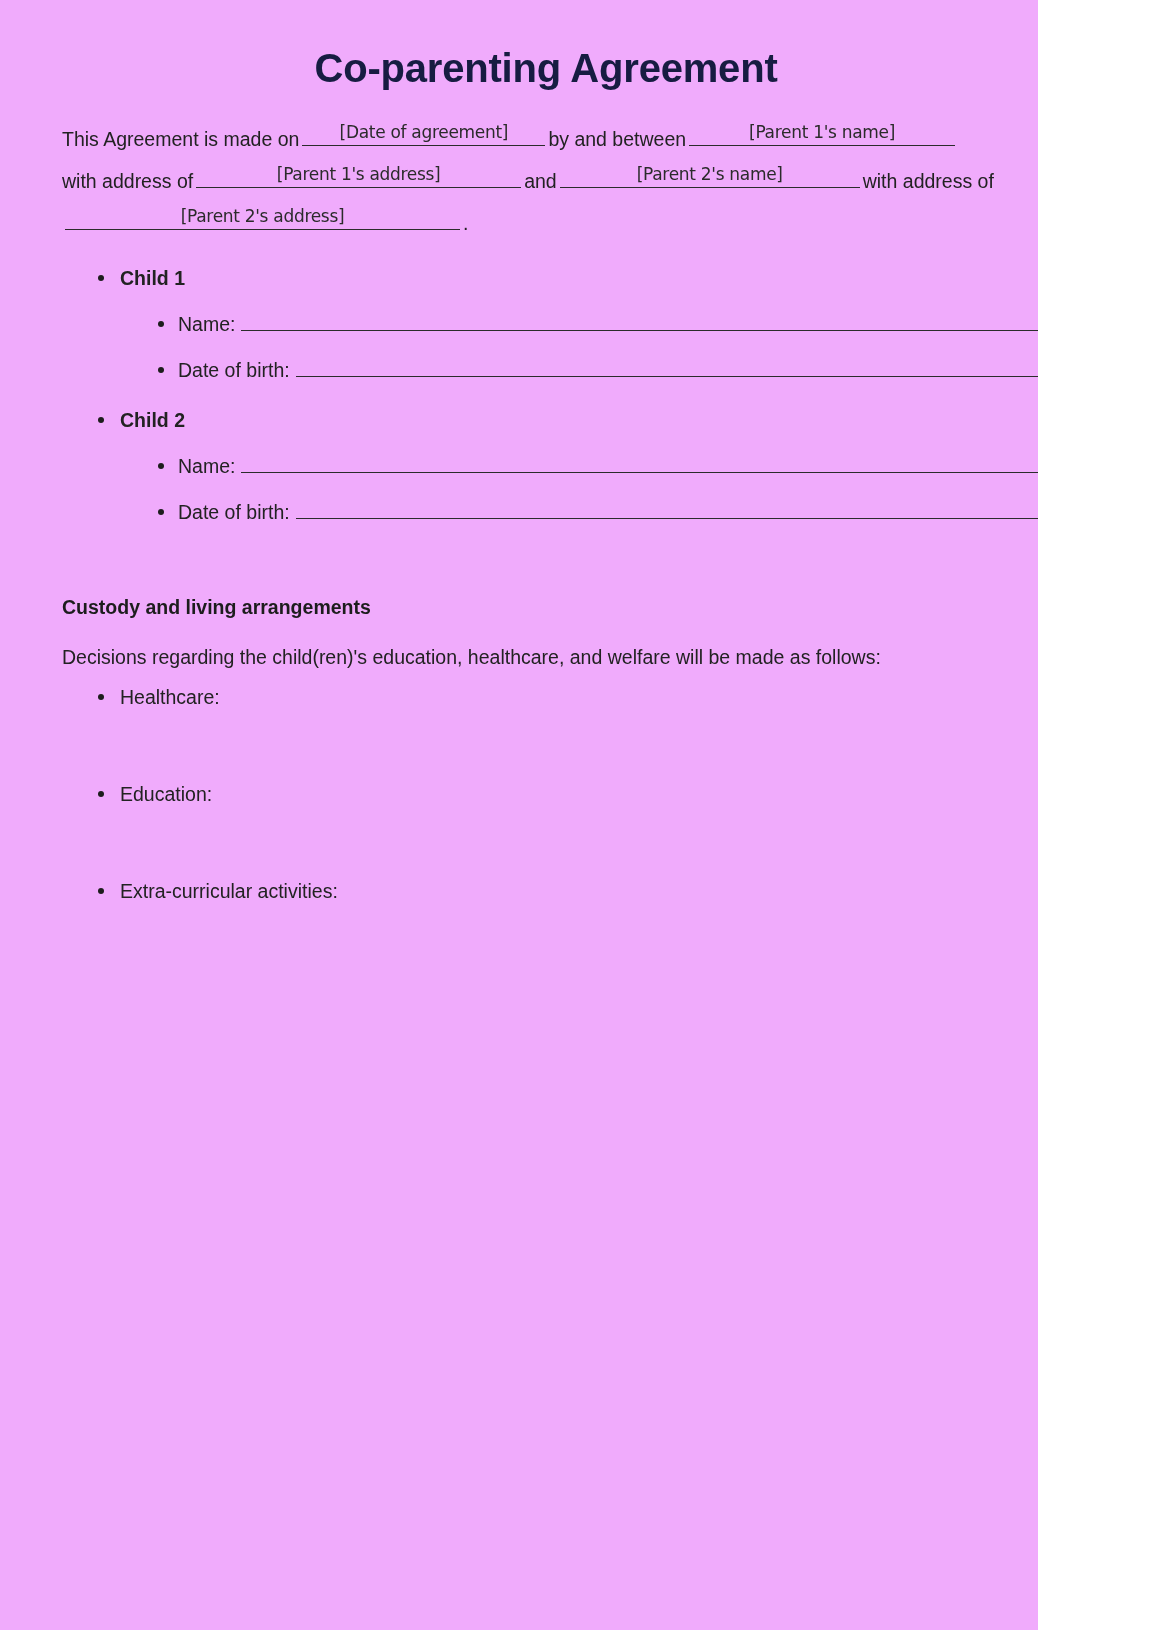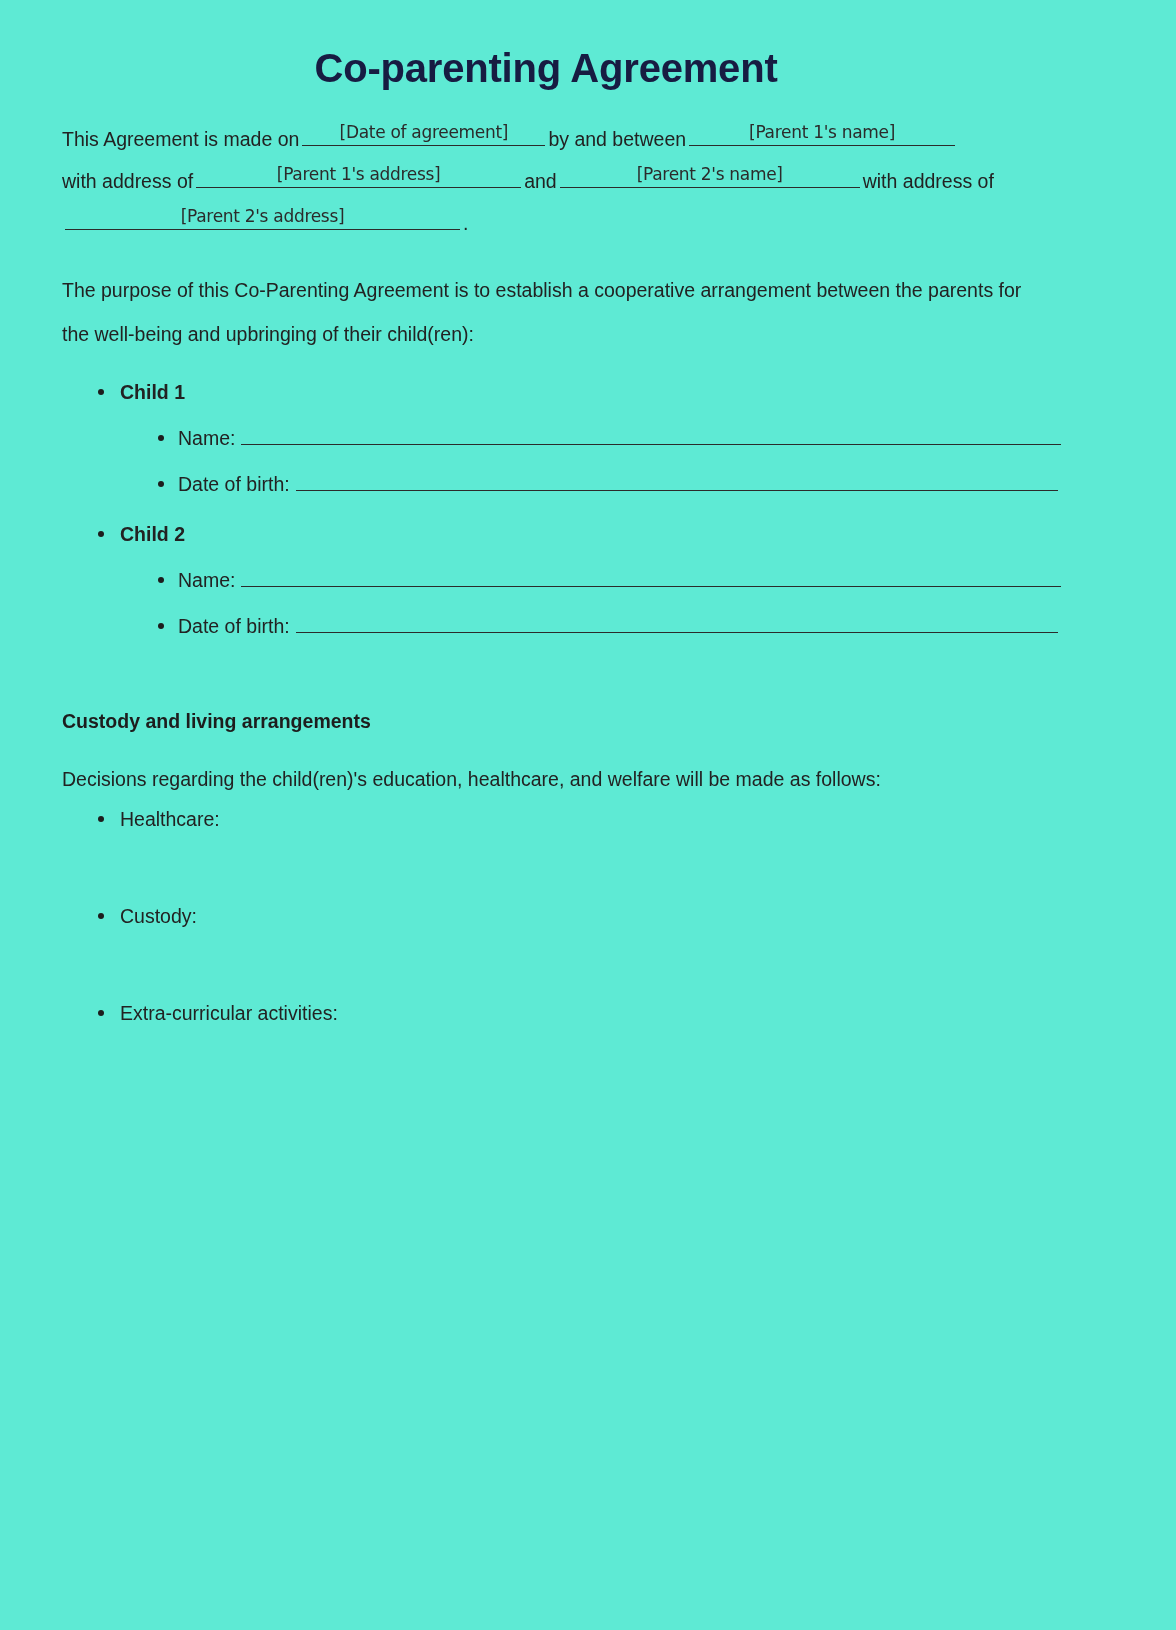--- a/index.html
+++ b/index.html
@@ -6,23 +6,23 @@
   html, body {
     margin: 0;
     padding: 0;
     background: #ffffff;
   }
   body {
     font-family: "Liberation Sans", sans-serif;
   }
   .page {
     position: relative;
-    width: 1176px;
+    width: 1038px;
     height: 1630px;
-    background: #5eead4;
+    background: #f0abfc;
     box-sizing: border-box;
     overflow: hidden;
   }
   .doc {
     position: absolute;
     left: 62px;
     top: 0;
     width: 968px;
   }
 
@@ -155,21 +155,21 @@
     margin-top: 64px;
     margin-bottom: 0;
     line-height: 30px;
   }
   .section-head.tight { margin-top: 58px; }
 
   .section-para {
     font-size: 19.5px;
     color: #222222;
     line-height: 34px;
-    margin-top: 26px;
+    margin-top: 18px;
   }
 
   
   ul.spaced {
     margin: 8px 0 0 0;
     padding-left: 34px;
     list-style: none;
   }
   ul.spaced > li {
     position: relative;
@@ -197,21 +197,20 @@
 <div class="page">
   <div class="doc">
 
     <h1 class="doc-title">Co-parenting Agreement</h1>
 
     <div class="intro">
       <span class="seg">This Agreement is made on</span><span class="blank blank-date"><span class="ph">[Date of agreement]</span></span><span class="seg">by and between</span><span class="blank blank-p1name"><span class="ph">[Parent 1's name]</span></span><span class="seg">with address of</span><span class="blank blank-p1addr"><span class="ph">[Parent 1's address]</span></span><span class="seg">and</span><span class="blank blank-p2name"><span class="ph">[Parent 2's name]</span></span><span class="seg">with</span>
       <span class="seg">address of</span><span class="blank blank-p2addr"><span class="ph">[Parent 2's address]</span></span><span>.</span>
     </div>
 
-    <p class="body-para">The purpose of this Co-Parenting Agreement is to establish a cooperative arrangement between the parents for the well-being and upbringing of their child(ren):</p>
 
     <ul class="lvl1">
       <li class="child-head">
         <span>Child 1</span>
         <ul class="lvl2">
           <li><span>Name:</span><span class="ruleline rule-name"></span></li>
           <li><span>Date of birth:</span><span class="ruleline rule-dob"></span></li>
         </ul>
       </li>
       <li class="child-head">
@@ -224,18 +223,18 @@
     </ul>
 
     <div class="section-head">Custody and living arrangements</div>
 
 
 
     <div class="section-para">Decisions regarding the child(ren)'s education, healthcare, and welfare will be made as follows:</div>
 
     <ul class="spaced">
       <li><span>Healthcare:</span></li>
-      <li><span>Custody:</span></li>
+      <li><span>Education:</span></li>
       <li><span>Extra-curricular activities:</span></li>
     </ul>
 
   </div>
 </div>
 
 </body></html>

